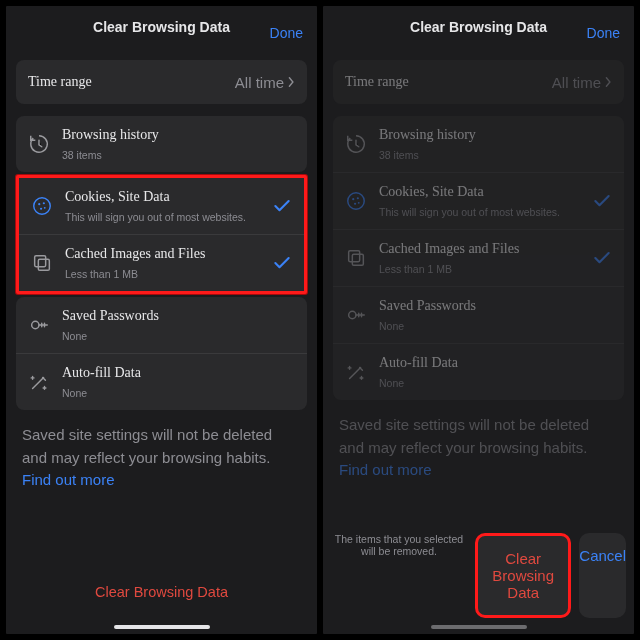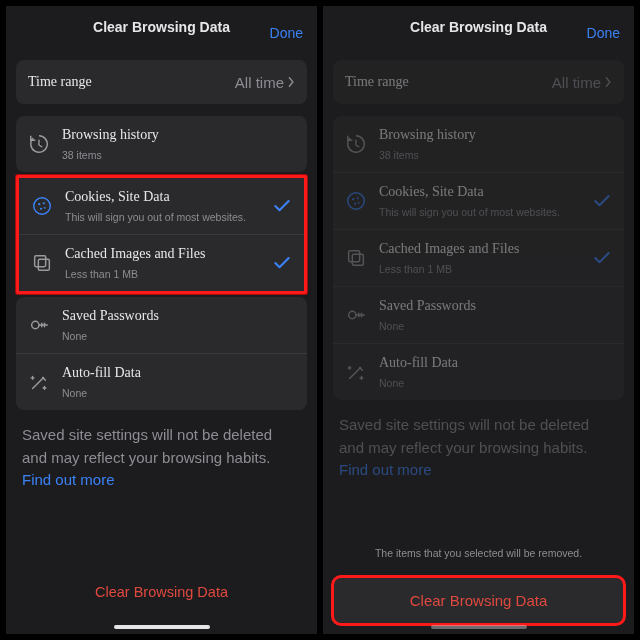--- a/index.html
+++ b/index.html
@@ -62,22 +62,22 @@
       width: 96px; height: 4px; border-radius: 2px; background: #e5e5e8;
     }
     .bottom-area {
       margin-top: auto; padding: 0 0 14px;
       display: flex; flex-direction: column;
     }
     .highlight { border: 3px solid #ff1a1a; border-radius: 2px; box-shadow: 0 0 0 1px rgba(255,0,0,.6); }
 
     
     .sheet {
-      position: absolute; left: 8px; right: 8px; bottom: 8px;
-      display: flex; flex-direction: column; gap: 8px;
+      position: absolute; left: 8px; right: 8px; bottom: 16px;
+      display: flex; gap: 8px;
     }
     .sheet .msg {
       font-size: 10.5px; color: #8d8d93; text-align: center;
       padding: 0 0 8px;
     }
     .sheet .btn {
       background: #2a2a2c; border-radius: 10px;
       text-align: center; padding: 14px 0;
       font-size: 15px; font-weight: 500;
     }
@@ -295,15 +295,16 @@
 
     <div class="footnote">
       <span>Saved site settings will not be deleted and may reflect your browsing habits.</span>
       <a href="#">Find out more</a>
     </div>
   </div>
 
   <div class="sheet">
     <div class="msg">The items that you selected will be removed.</div>
     <div class="btn destructive-btn hl-red">Clear Browsing Data</div>
+    <div class="btn cancel-btn">Cancel</div>
   </div>
   <div class="home-ind" style="opacity:.4"></div>
 </div>
 
 </body></html>

